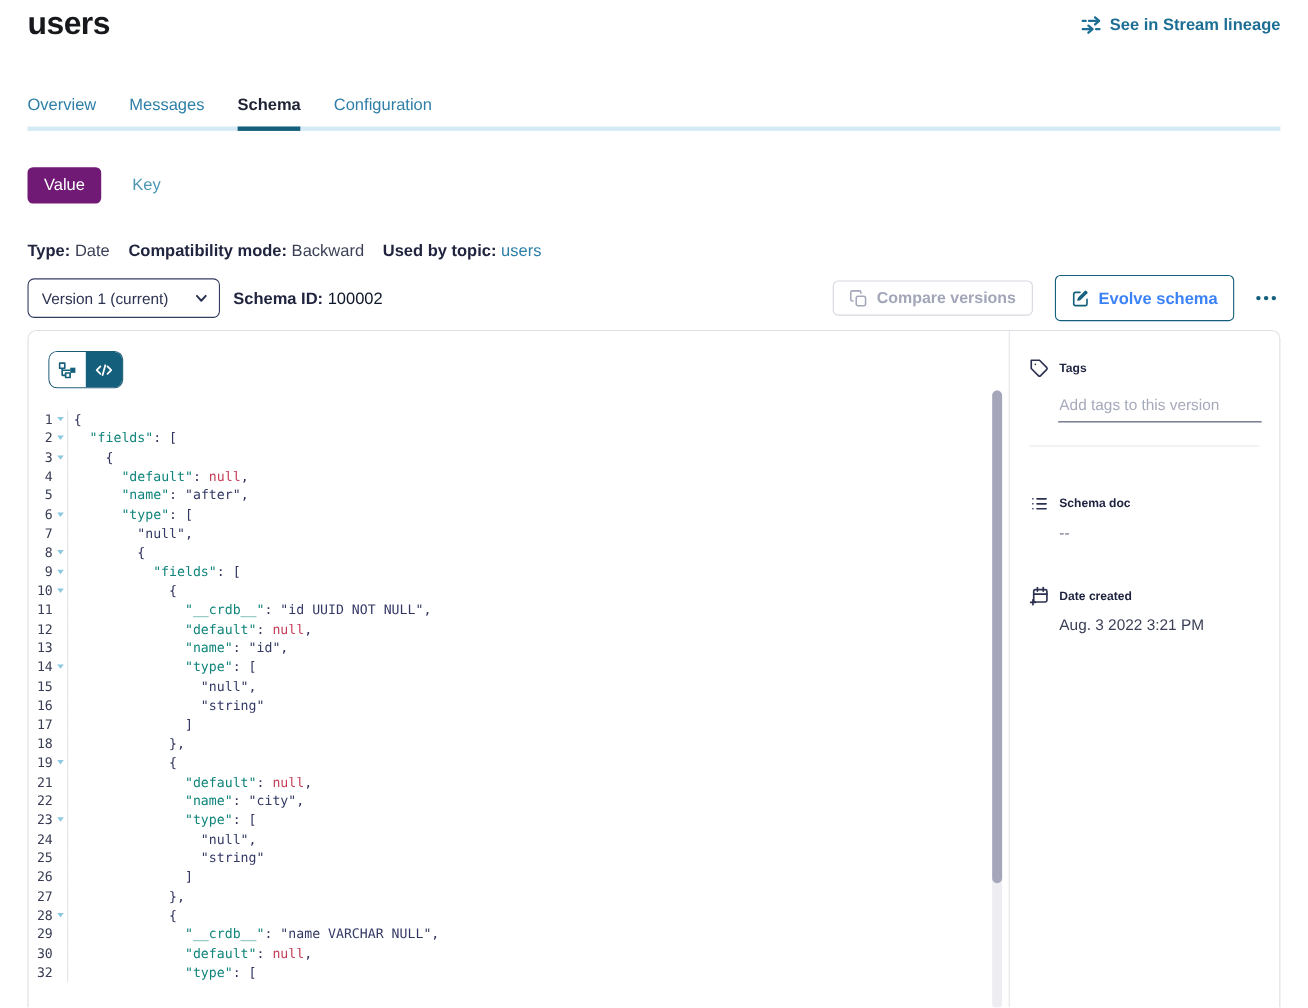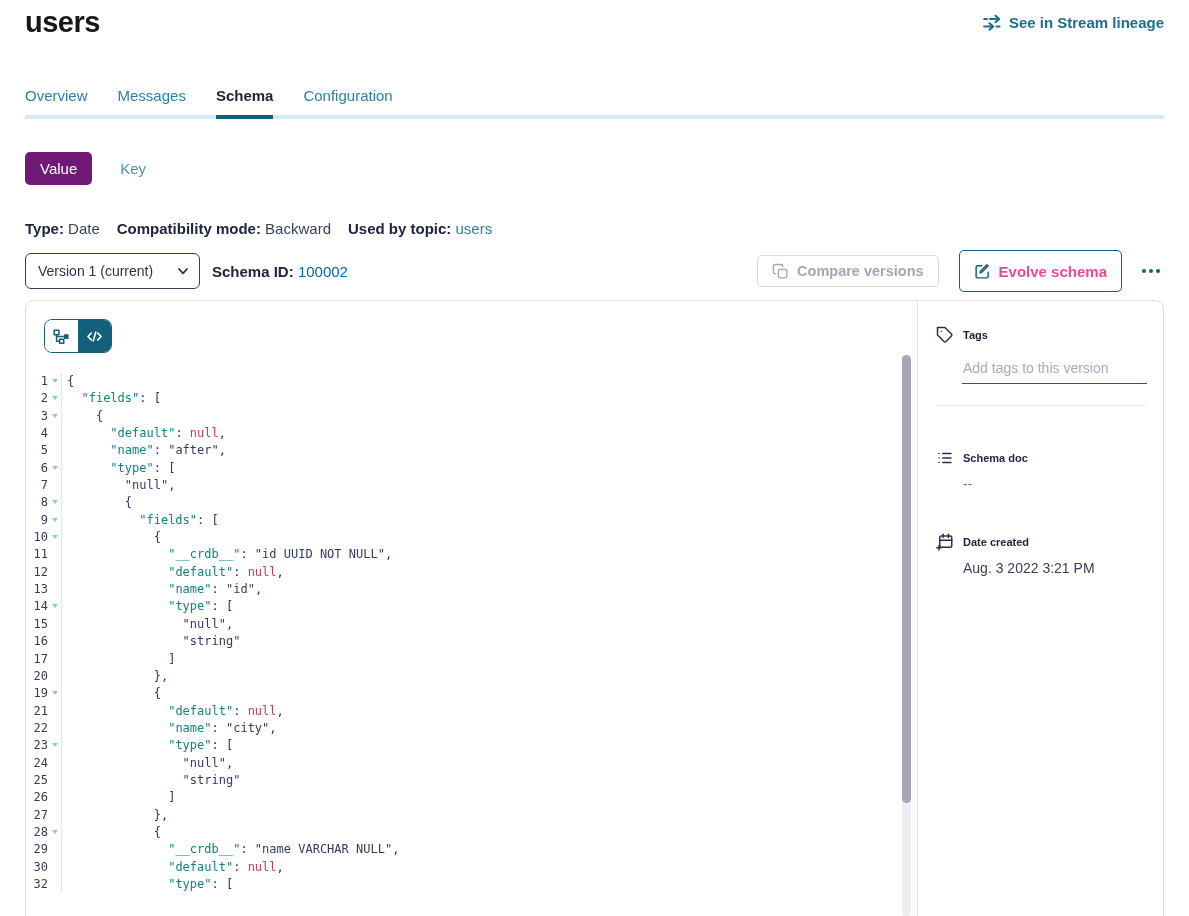--- a/index.html
+++ b/index.html
@@ -31,27 +31,27 @@
   
   .controls { position:absolute; left:25px; right:25px; top:253px; height:36px;
               display:flex; align-items:center; }
   .sel-wrap { position:relative; width:175px; height:36px; }
   .sel-wrap select { width:100%; height:100%; appearance:none; -webkit-appearance:none;
      border:1px solid #343C60; border-radius:6px; background:#fff; padding:0 30px 0 12px;
      font-family:"Liberation Sans", sans-serif; font-size:14px; color:#2D3350; cursor:pointer; }
   .sel-wrap svg { position:absolute; right:9px; top:10px; pointer-events:none; }
   .schema-id { margin-left:12px; font-size:15px; }
   .schema-id b { font-weight:700; color:#20243E; }
-  .schema-id span { color:#0369a1; }
+  .schema-id span { color:#0f172a; }
   .flex-sp { flex:1; }
   .btn { display:flex; align-items:center; gap:8px; border-radius:5px; background:#fff;
          font-family:"Liberation Sans", sans-serif; cursor:pointer; }
   .btn-compare { height:32px; padding:0 14px; border:1px solid #D7D8E0; color:#A2A6B8;
                  font-size:14.5px; font-weight:600; cursor:default; }
-  .btn-evolve { height:42px; padding:0 14px; border:1px solid #14607C; color:#ec4899;
+  .btn-evolve { height:42px; padding:0 14px; border:1px solid #14607C; color:#3b82f6;
                 font-size:15px; font-weight:700; margin-left:20px; }
   .dots { margin-left:16px; display:flex; gap:3px; padding:6px 4px; cursor:pointer; }
   .dots i { width:4px; height:4px; border-radius:50%; background:#14607C; }
   
   .panel { position:absolute; left:25px; right:25px; top:300px; height:650px;
            border:1px solid #DEDEE4; border-radius:8px; display:flex; }
   .editor { position:relative; flex:1; min-width:0; }
   .view-toggle { display:inline-flex; margin:18px 0 0 18px; border:1px solid #1D5A75;
                  border-radius:8px; overflow:hidden; }
   .view-toggle .vbtn { width:33px; height:32px; display:flex; align-items:center; justify-content:center;
@@ -299,21 +299,21 @@
             <span class="ln">16</span>
             <span class="fold"></span>
             <span class="ct"><span>                </span><span class="tk-s">"string"</span></span>
           </div>
           <div class="cl">
             <span class="ln">17</span>
             <span class="fold"></span>
             <span class="ct"><span>              </span><span class="tk-p">]</span></span>
           </div>
           <div class="cl">
-            <span class="ln">20</span>
+            <span class="ln">18</span>
             <span class="fold"></span>
             <span class="ct"><span>            </span><span class="tk-p">},</span></span>
           </div>
           <div class="cl">
             <span class="ln">19</span>
             <span class="fold">
               <i class="tri"></i>
             </span>
             <span class="ct"><span>            </span><span class="tk-p">{</span></span>
           </div>

